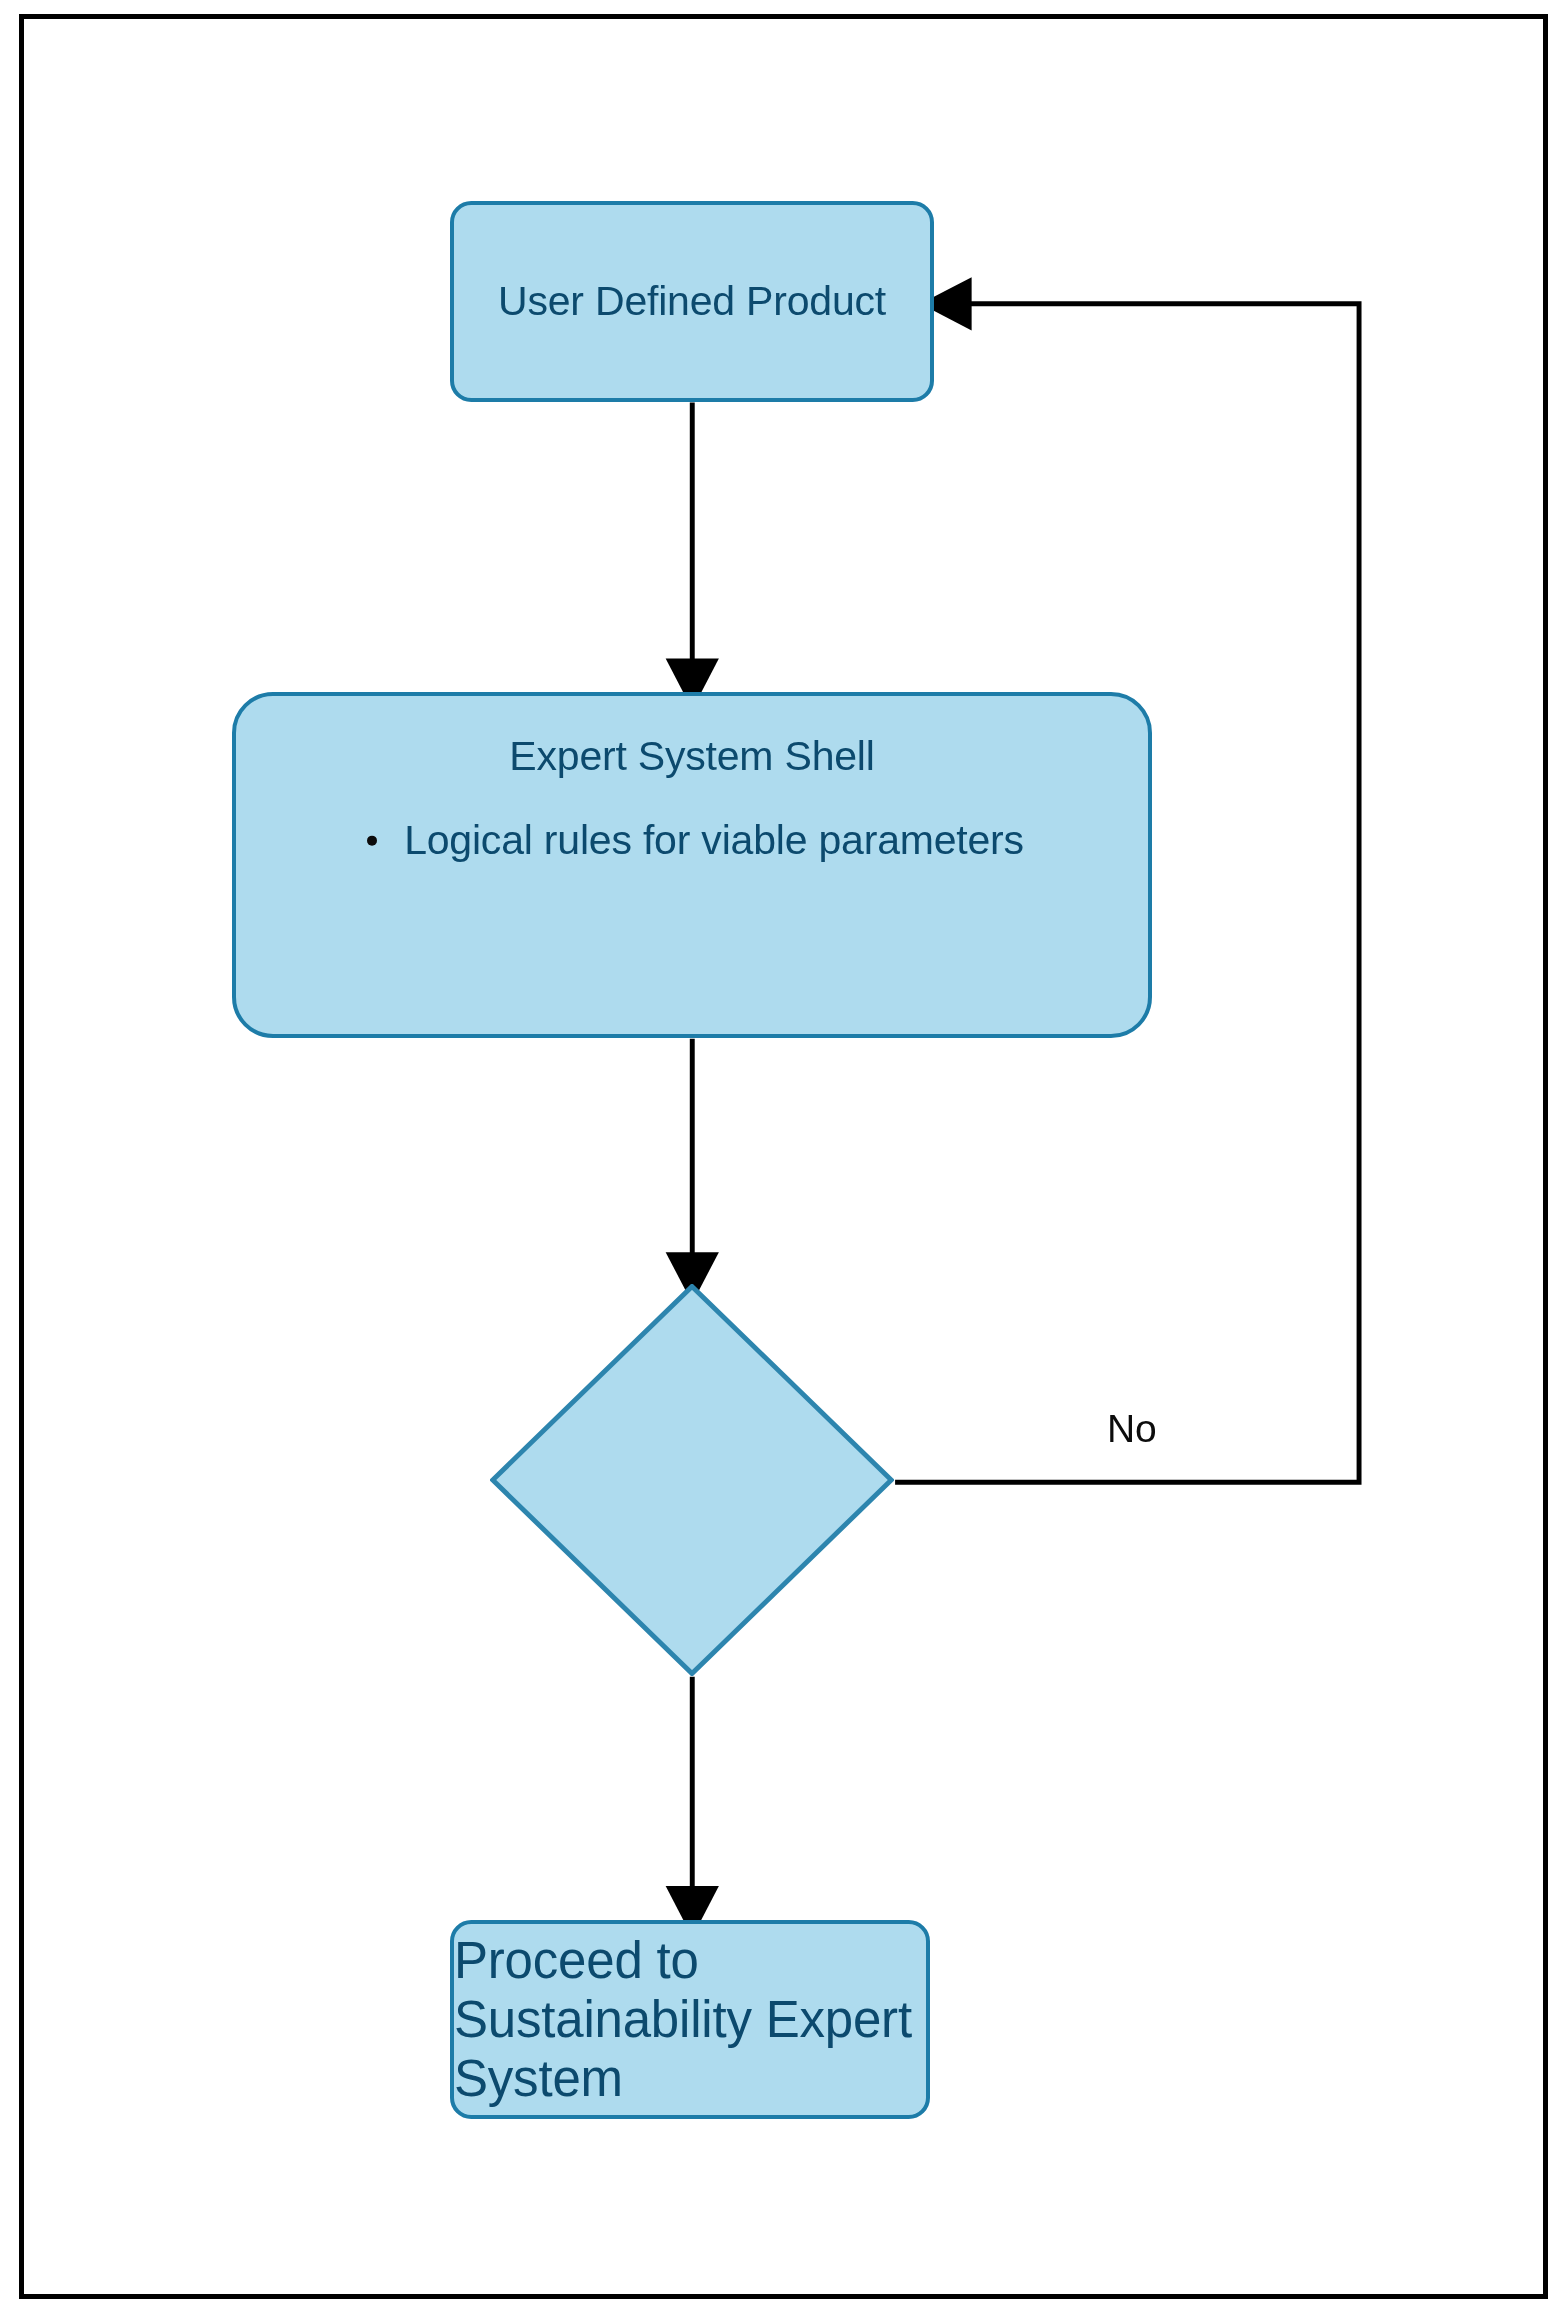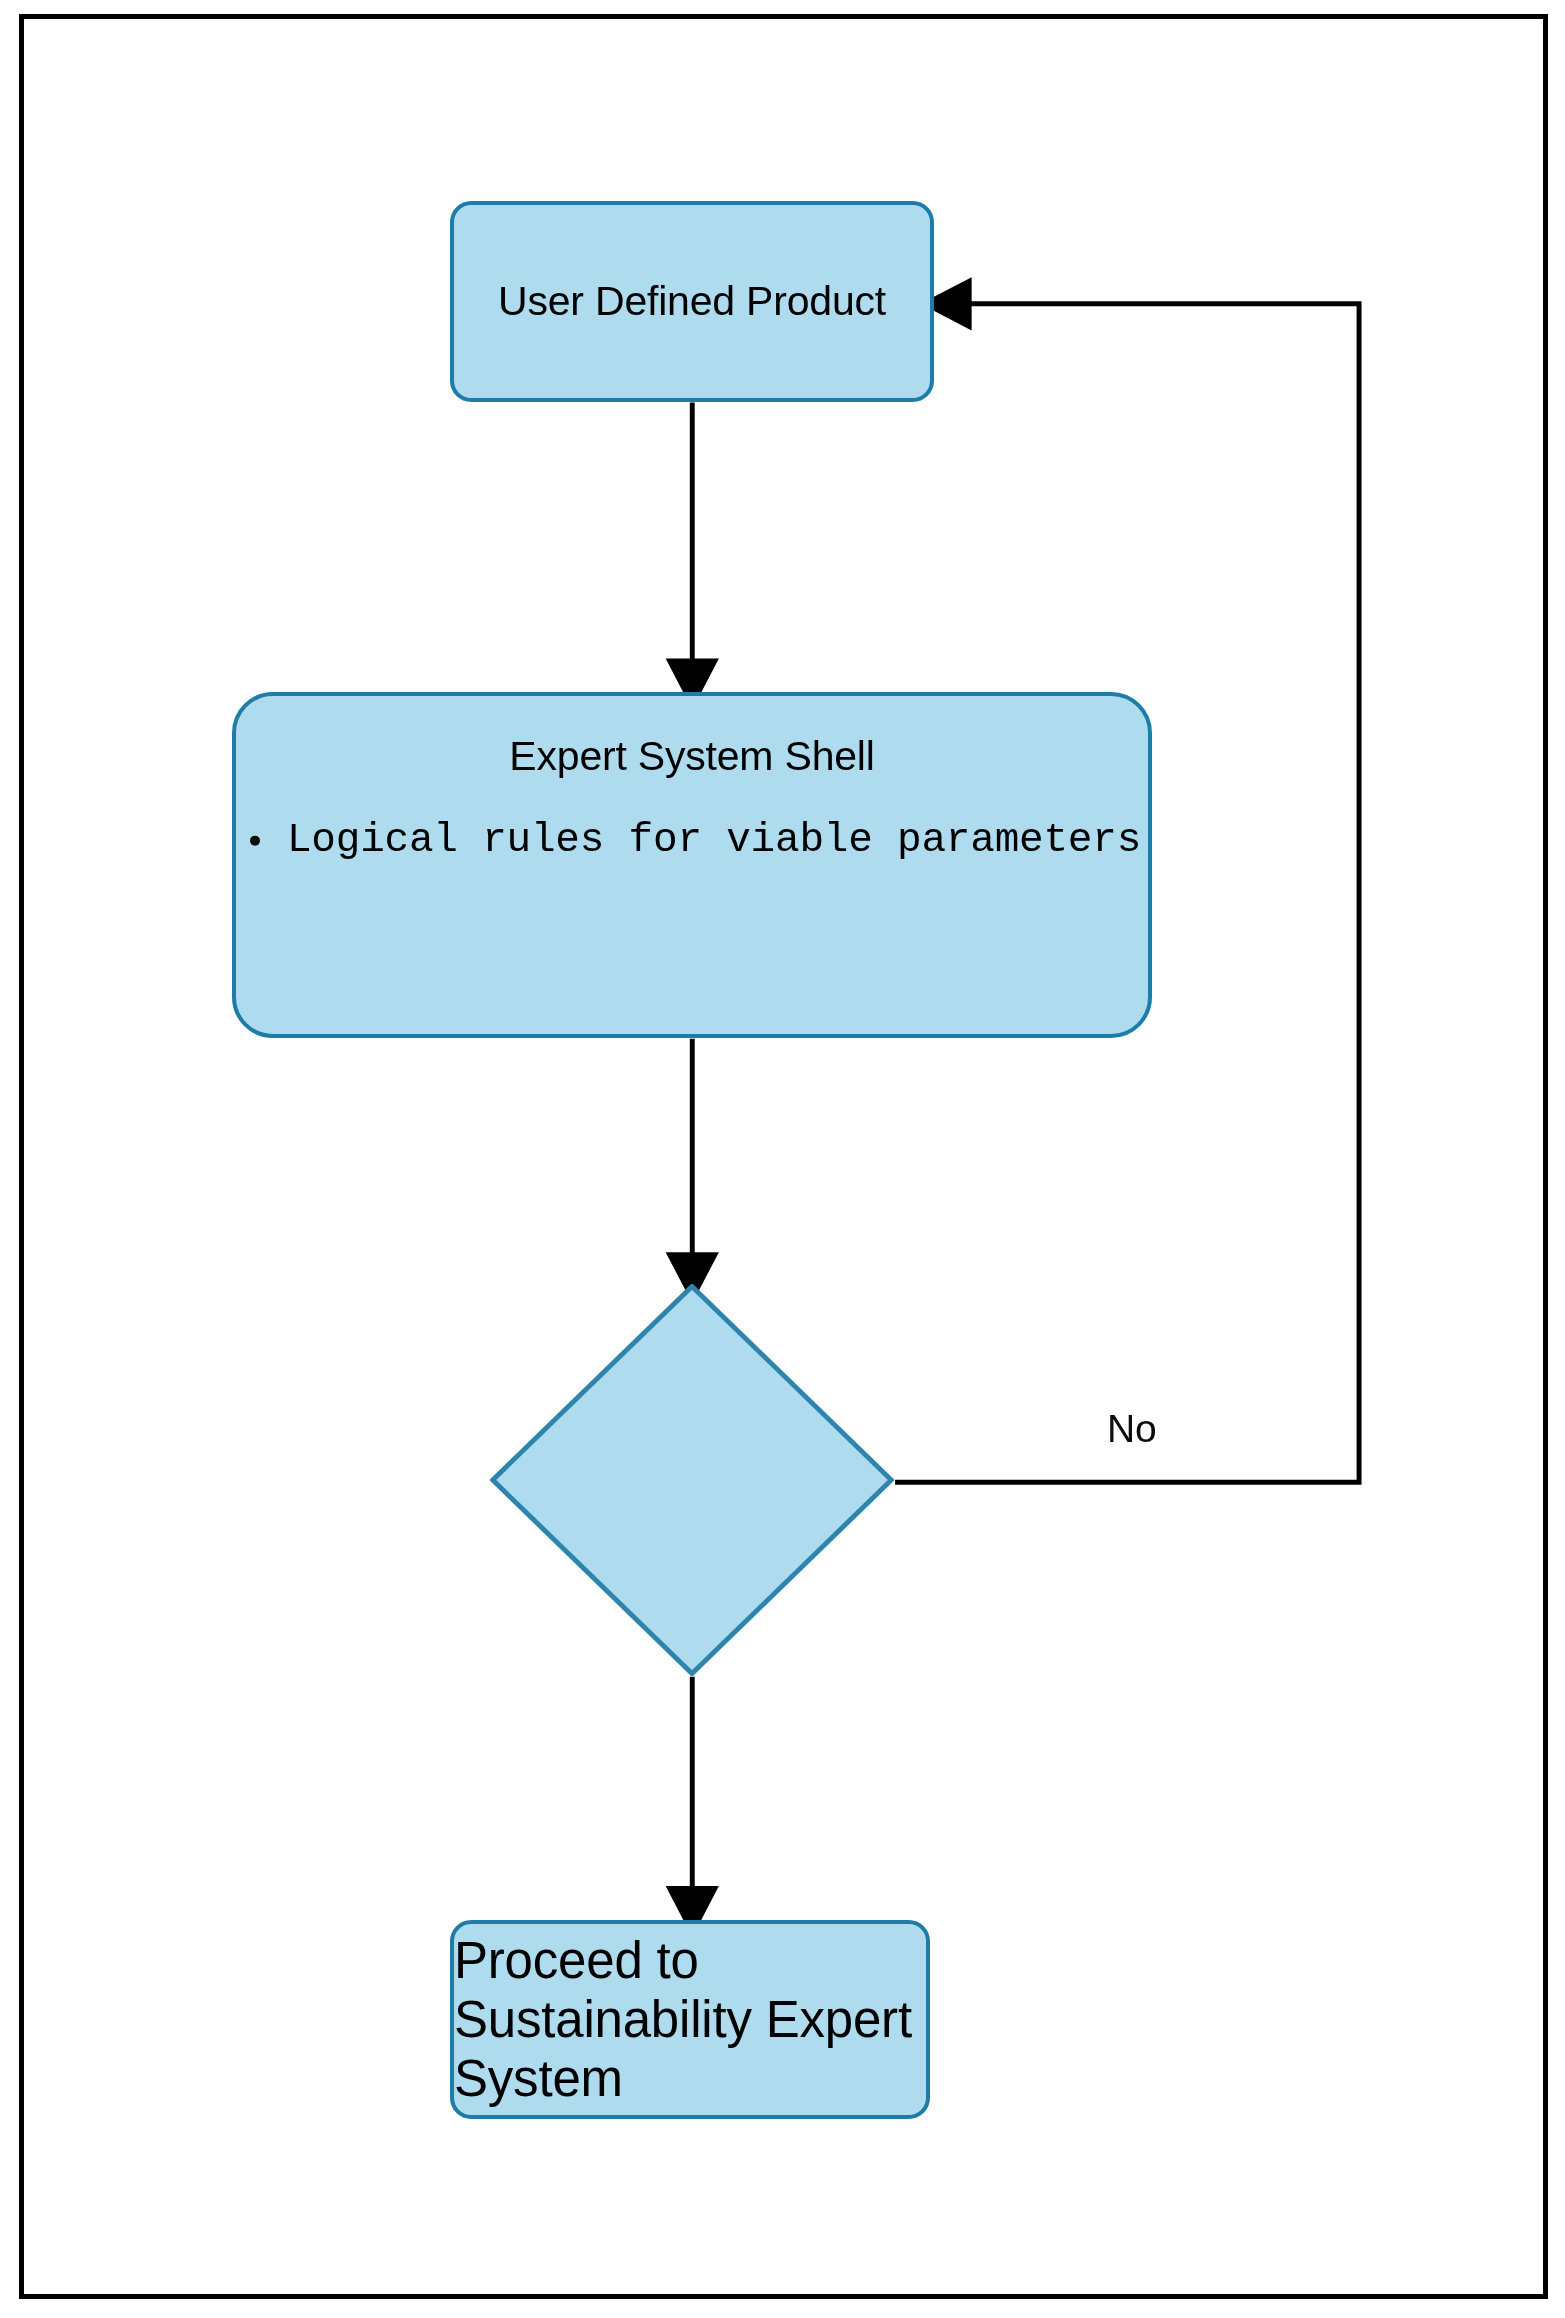--- a/index.html
+++ b/index.html
@@ -47,21 +47,21 @@
   
   .node {
     position: absolute;
     box-sizing: border-box;
     background: #aedbee;
     border: 4.1px solid #1d7ca8;
     display: flex;
     flex-direction: column;
     align-items: center;
     justify-content: center;
-    color: #000000;
+    color: #0c4a6e;
   }
 
   .node-user-defined-product {
     left: 450px;
     top: 201px;
     width: 484px;
     height: 201px;
     border-radius: 21.3px;
   }
   .node-user-defined-product .node-title {
@@ -88,21 +88,20 @@
   }
   .bullet-list {
     list-style: none;
     margin: 8px;
     padding: 0;
     margin-top: 39px;
     width: 100%;
     display: flex;
     flex-direction: column;
     align-items: center;
-    font-family: Liberation Mono, monospace;
   }
   .bullet-item {
     position: relative;
     font-size: 41px;
     line-height: 1.1;
     letter-spacing: -0.2px;
     white-space: nowrap;
     padding-left: 44px;
   }
   .bullet-dot {

